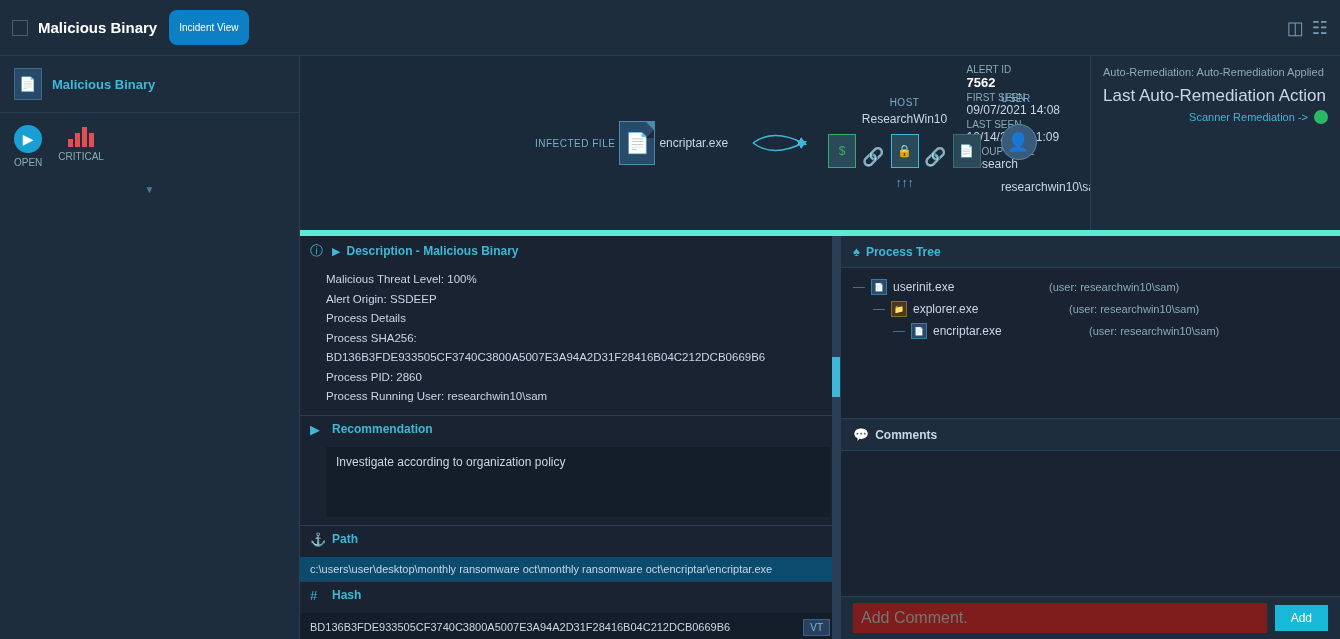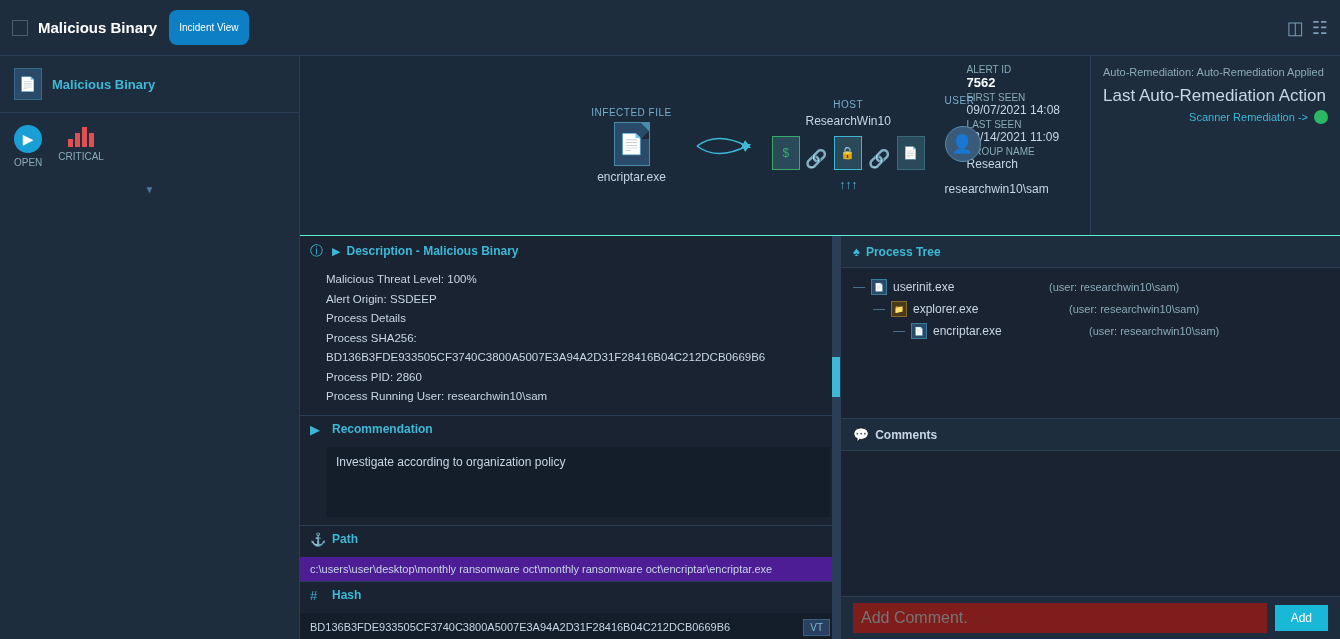--- a/index.html
+++ b/index.html
@@ -129,33 +129,33 @@
 
     
     .viz-area {
       background: #1a2a3a;
       height: 180px;
       flex-shrink: 0;
       position: relative;
       display: flex;
       align-items: center;
       justify-content: center;
-      border-bottom: 1px solid #5eead4;
+      border-bottom: 6px solid #5eead4;
     }
 
     .viz-content {
       display: flex;
       align-items: center;
       gap: 20px;
       position: relative;
     }
 
     .viz-node {
       display: flex;
-      flex-direction: column;
+      flex-direction: row;
       align-items: center;
       gap: 4px;
     }
     .viz-label-top {
       color: #7aadcc;
       font-size: 10px;
       text-align: center;
       text-transform: uppercase;
       letter-spacing: 0.5px;
     }
@@ -331,21 +331,21 @@
       color: #3eb8d6;
       font-size: 11px;
     }
     .section-content {
       padding: 4px 10px 8px 26px;
       color: #c8d6e5;
       line-height: 1.7;
       font-size: 11.5px;
     }
     .path-value {
-      background: #4c1d95;
+      background: #0c4a6e;
       color: #c8d6e5;
       padding: 6px 10px;
       font-size: 11px;
       margin: 4px 0 0 0;
     }
     .hash-value {
       background: #131e2a;
       color: #c8d6e5;
       padding: 6px 10px;
       font-size: 11px;

